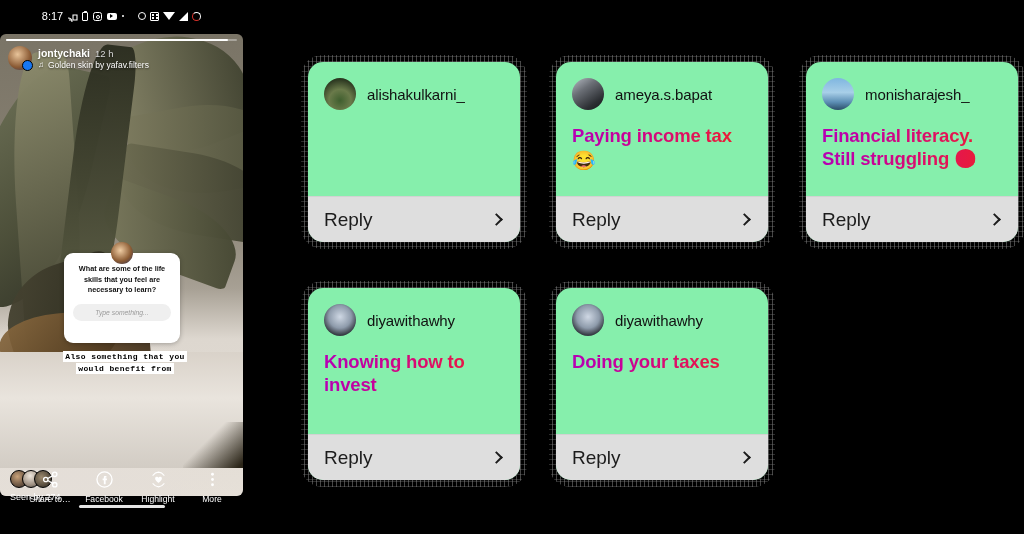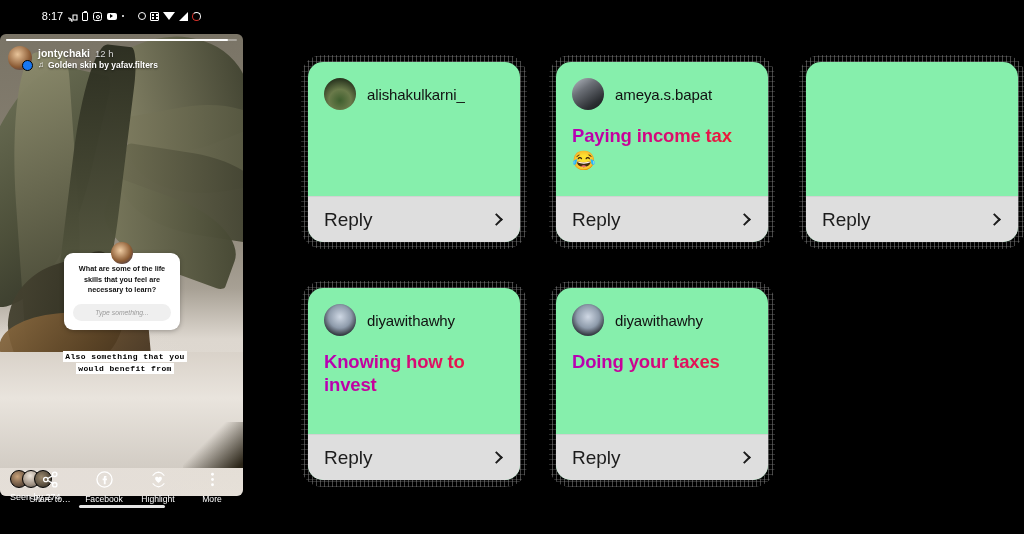--- a/index.html
+++ b/index.html
@@ -76,25 +76,25 @@
   .story-head { position: absolute; left: 8px; top: 12px; display: flex; align-items: center; gap: 6px; }
   .head-av { width: 24px; height: 24px; border-radius: 50%; position: relative; overflow: visible;
              background: radial-gradient(circle at 40% 35%, #e8c49a, #8a5a34 60%, #2b2f55); }
   .head-av::after { content:""; position:absolute; right:-1px; bottom:-1px; width:9px; height:9px; border-radius:50%; background:#1877f2; border:1.5px solid #000; }
   .head-txt { display: flex; flex-direction: column; gap: 1px; }
   .head-line1 { display: flex; align-items: baseline; gap: 5px; }
   .head-user { color: #fff; font-size: 10.5px; font-weight: 700; text-shadow: 0 1px 2px rgba(0,0,0,.5); }
   .head-time { color: #d7d7d7; font-size: 9.5px; text-shadow: 0 1px 2px rgba(0,0,0,.5); }
   .head-line2 { display: flex; align-items: center; gap: 4px; }
   .music-ic { color:#fff; font-size: 8px; line-height: 8px; text-shadow: 0 1px 2px rgba(0,0,0,.6); }
-  .head-music { color:#fff; font-size: 8.5px; font-weight: 700; text-shadow: 0 1px 2px rgba(0,0,0,.6); }
+  .head-music { color:#fff; font-size: 8.5px; font-weight: 400; text-shadow: 0 1px 2px rgba(0,0,0,.6); }
 
   
   .qsticker { position: absolute; left: 64px; top: 219px; width: 116px; background: #fff; border-radius: 9px;
-              padding: 11px 9px 9px; box-shadow: 0 1px 5px rgba(0,0,0,.28); }
+              padding: 11px 9px 22px; box-shadow: 0 1px 5px rgba(0,0,0,.28); }
   .qs-av { position: absolute; left: 50%; top: -11px; transform: translateX(-50%);
            width: 22px; height: 22px; border-radius: 50%;
            background: radial-gradient(circle at 42% 38%, #f0cda4, #8b5b33 58%, #23305f); }
   .qs-text { text-align: center; font-size: 7.3px; line-height: 1.45; color: #111; font-weight: 600; }
   .qs-input { margin-top: 8px; background: #efefef; border-radius: 13px; height: 17px;
               display: flex; align-items: center; justify-content: center; }
   .qs-input span { color: #9a9a9a; font-size: 6.8px; font-style: italic; }
 
   
   .mono-overlay { position: absolute; left: 50px; top: 317px; width: 150px;
@@ -323,20 +323,27 @@
         <div class="card-reply">
           <span class="reply-label">Reply</span>
           <span class="chev"></span>
         </div>
       </div>
       <div class="card-noise"></div>
     </div>
 
     <div class="card-slot" style="left:546px; top:62px; width:212px; height:180px;">
       <div class="card">
+        <div class="card-top">
+          <div class="card-user">
+            <span class="cu-av av-c"></span>
+            <span class="cu-name">monisharajesh_</span>
+          </div>
+          <div class="card-answer">Financial literacy. Still struggling 🥲</div>
+        </div>
         <div class="card-reply">
           <span class="reply-label">Reply</span>
           <span class="chev"></span>
         </div>
       </div>
       <div class="card-noise"></div>
     </div>
 
     <div class="card-slot" style="left:48px; top:288px; width:212px; height:192px;">
       <div class="card">

